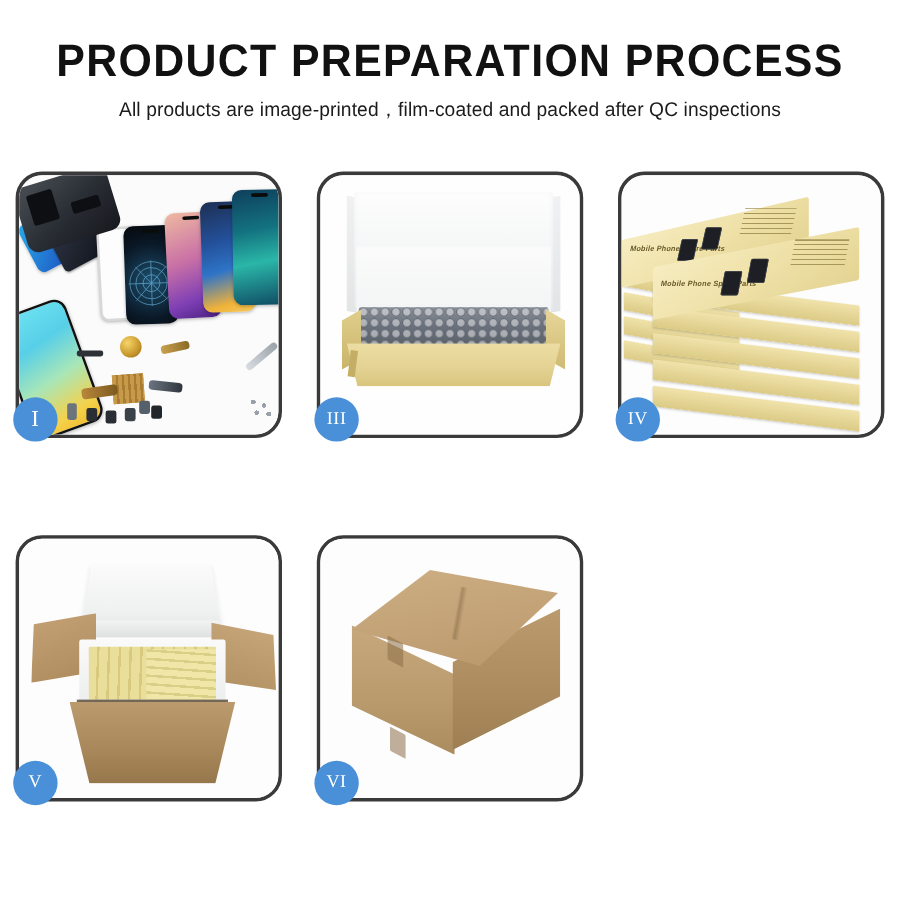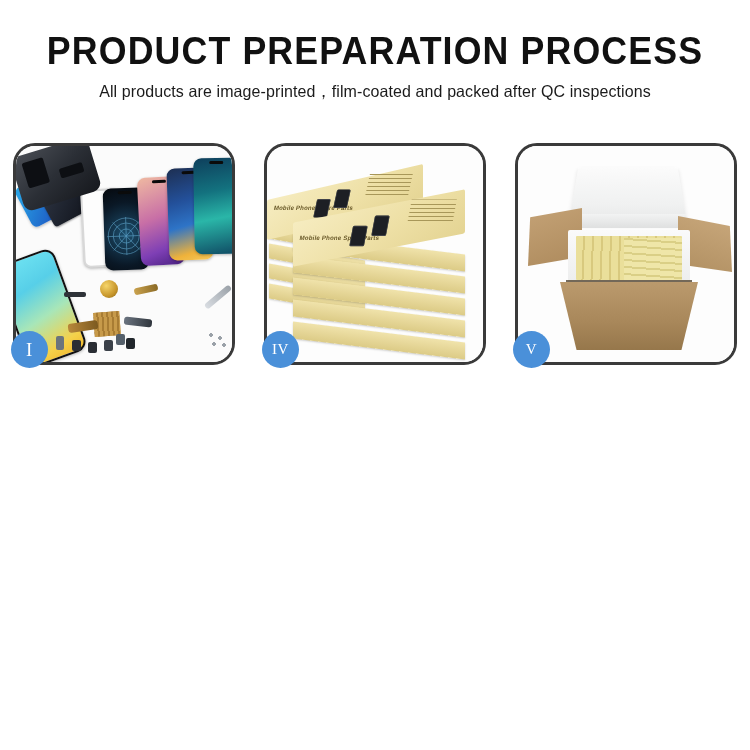--- a/index.html
+++ b/index.html
@@ -478,20 +478,36 @@
         <div class="part sq-sm sq-d"></div>
         <div class="part sq-sm sq-e"></div>
         <div class="part sq-sm sq-f"></div>
         <div class="part tweezer"></div>
         <div class="part screws"></div>
       </div>
       <div class="badge">I</div>
     </div>
 
 
+    <div class="panel">
+      <div class="panel-inner p3">
+        <div class="b3-lidL"></div>
+        <div class="b3-lidR"></div>
+        <div class="b3-lid"></div>
+        <div class="b3-foam"></div>
+        <div class="b3-inner">
+          <div class="bub"></div>
+        </div>
+        <div class="b3-sideL"></div>
+        <div class="b3-sideR"></div>
+        <div class="b3-front"></div>
+        <div class="b3-notchL"></div>
+      </div>
+      <div class="badge small">III</div>
+    </div>
 
     <div class="panel">
       <div class="panel-inner p4">
         <div class="stack">
 
           <div class="sbox" style="left:2px;  top:66px;  width:96px; height:15px; transform:skewY(10deg);"></div>
           <div class="sbox" style="left:2px;  top:86px;  width:96px; height:15px; transform:skewY(10deg);"></div>
           <div class="sbox" style="left:2px;  top:106px; width:96px; height:15px; transform:skewY(10deg);"></div>
           <div class="sbox" style="left:2px;  top:126px; width:96px; height:15px; transform:skewY(10deg);"></div>
           <div class="sbox" style="left:2px;  top:146px; width:96px; height:15px; transform:skewY(10deg);"></div>
@@ -529,15 +545,26 @@
         <div class="c5-flapR"></div>
         <div class="c5-foamrim"></div>
         <div class="c5-goldfill"></div>
         <div class="c5-goldfill2"></div>
         <div class="c5-dark"></div>
         <div class="c5-front"></div>
       </div>
       <div class="badge small">V</div>
     </div>
 
+    <div class="panel">
+      <div class="panel-inner p6">
+        <div class="c6-left"></div>
+        <div class="c6-right"></div>
+        <div class="c6-top"></div>
+        <div class="c6-seam"></div>
+        <div class="c6-tape" style="left:56px; top:84px; width:13px; height:20px; transform:skewY(28deg);"></div>
+        <div class="c6-tape" style="left:58px; top:160px; width:13px; height:20px; transform:skewY(28deg);"></div>
+      </div>
+      <div class="badge small">VI</div>
+    </div>
 
   </div>
 </div>
 
 </body></html>

